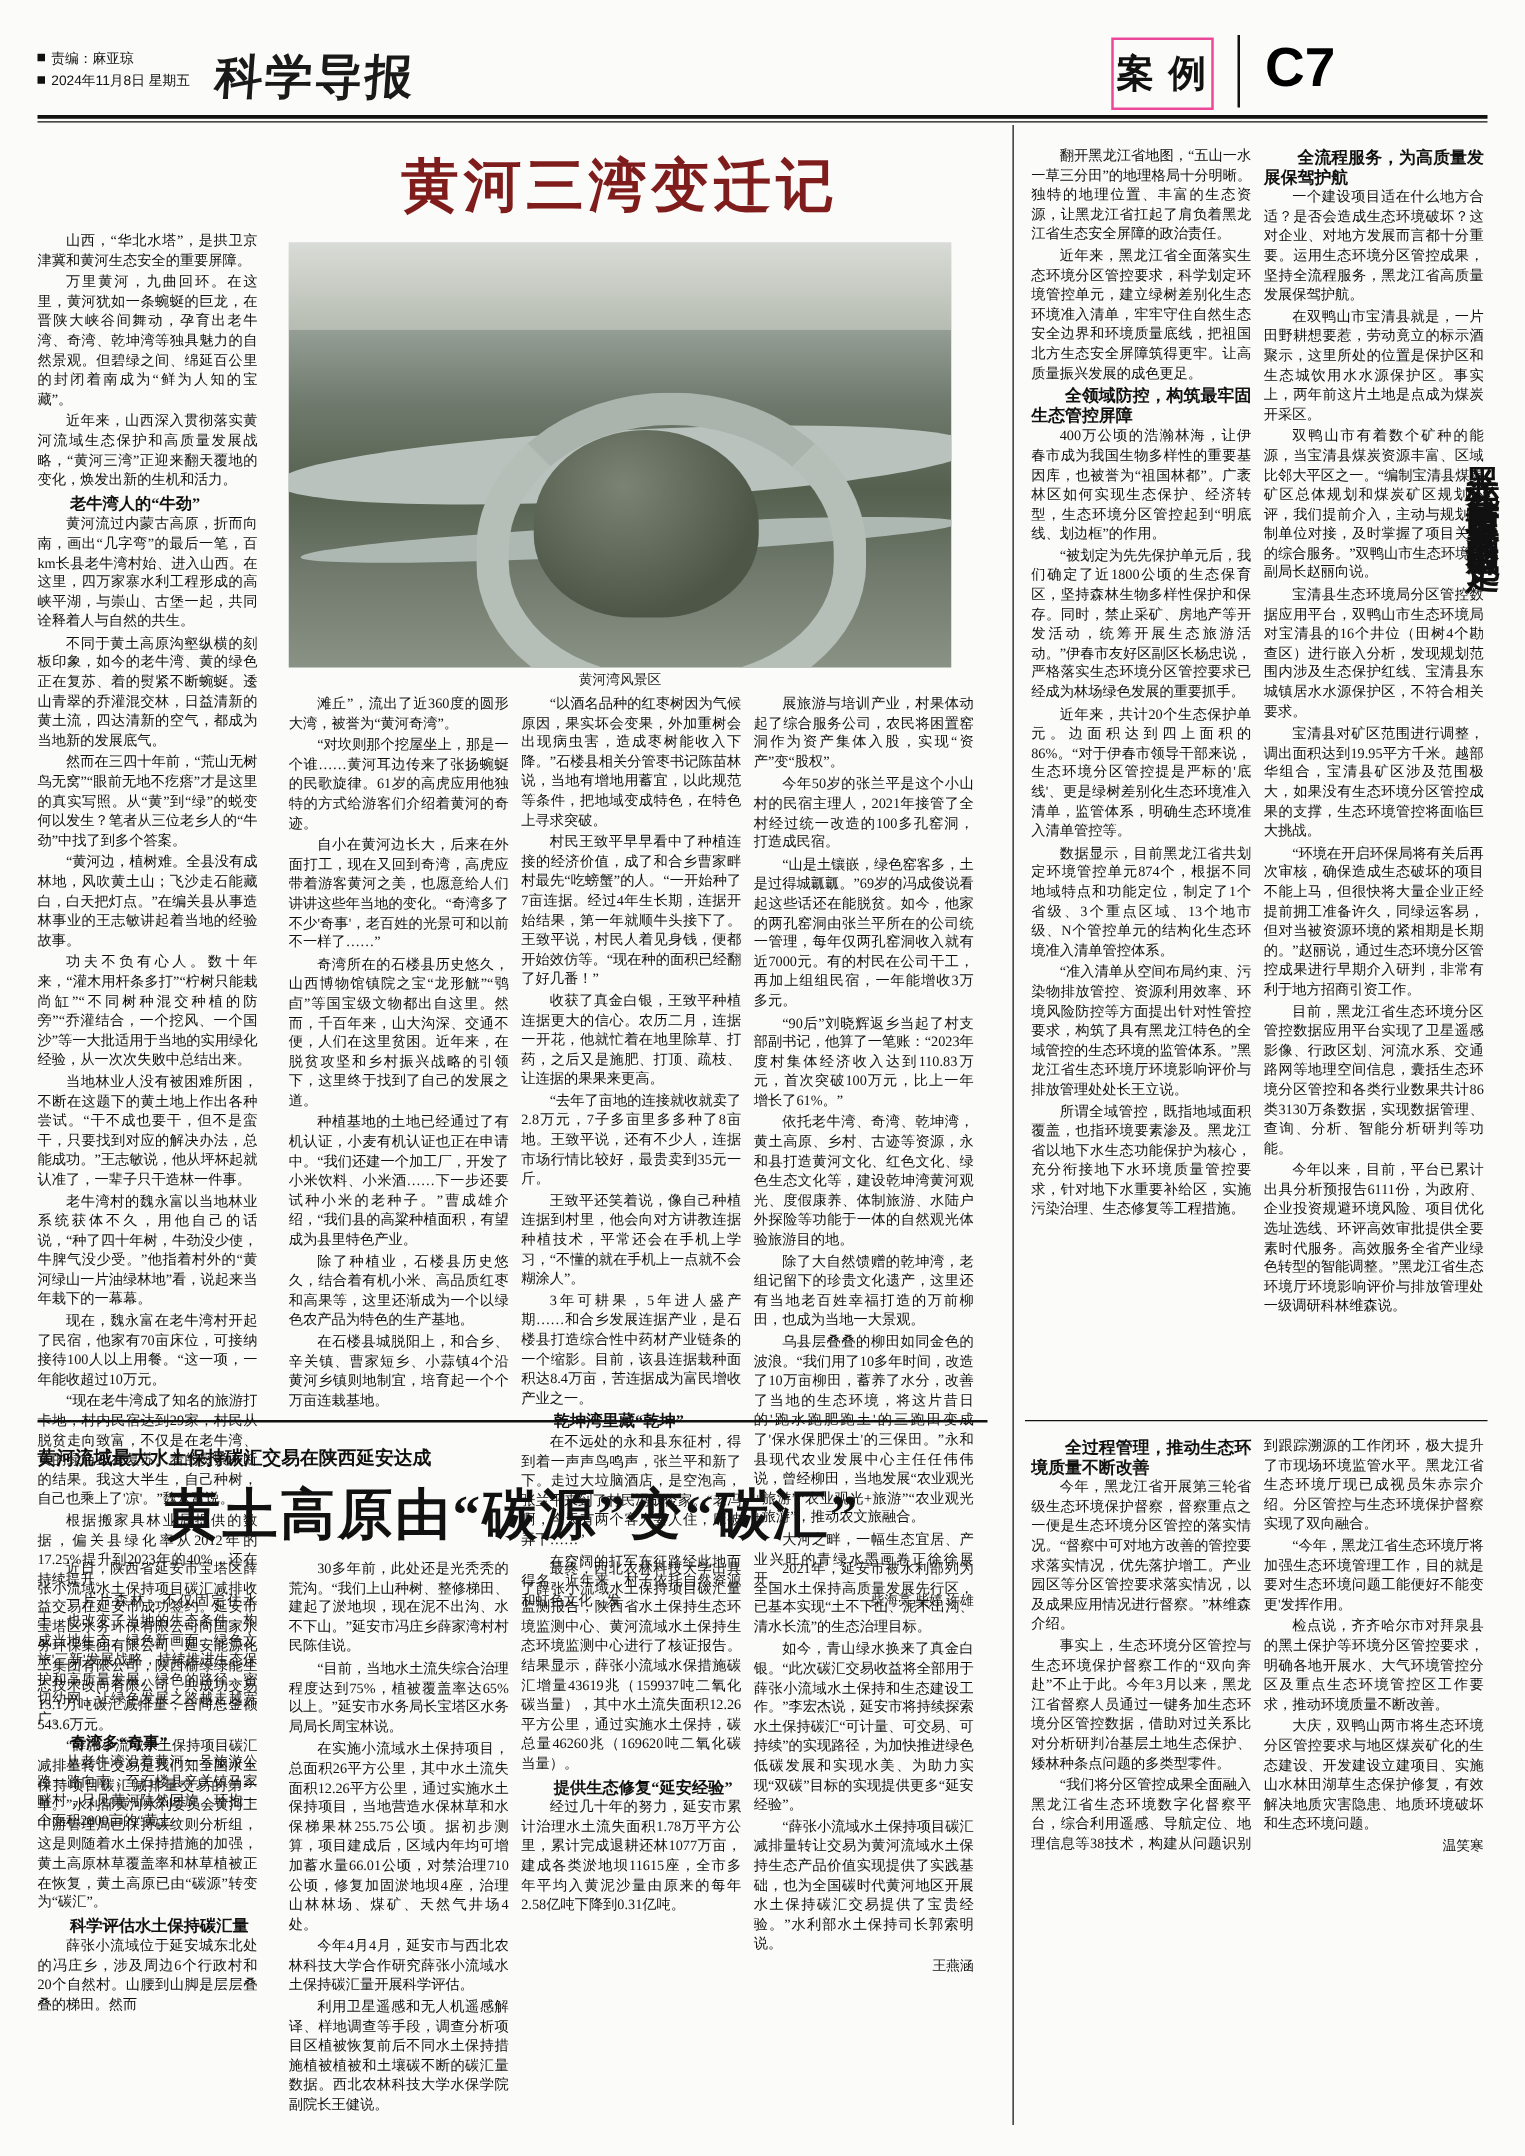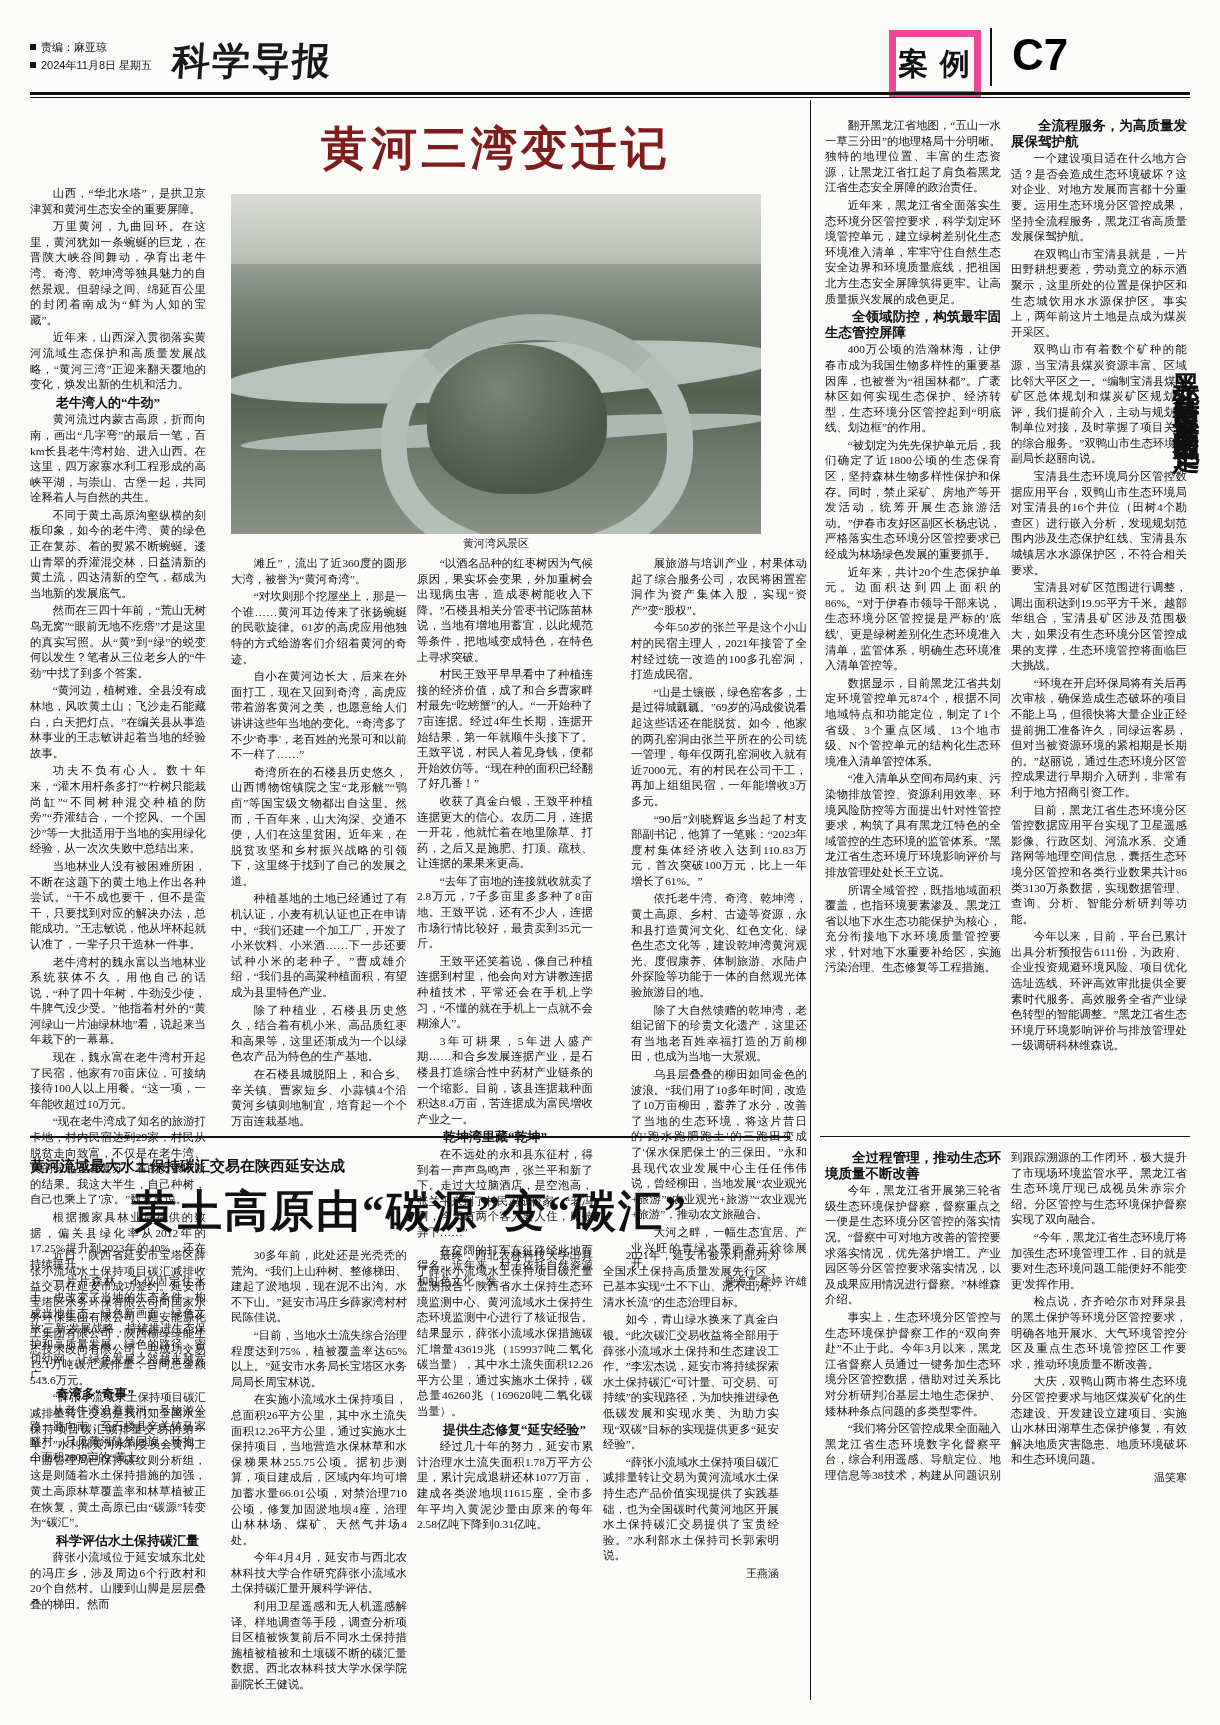--- a/index.html
+++ b/index.html
@@ -16,21 +16,21 @@
   .mast-left .sq{display:inline-block;width:6px;height:6px;background:#111;margin-right:5px;vertical-align:1px;}
   .paper-title{
     position:absolute;left:172px;top:36px;font-size:38px;font-weight:bold;
     letter-spacing:2px;color:#1a1a1a;
     font-family:"Liberation Serif",serif;
     transform:skewX(-4deg);
   }
   .mast-rule{position:absolute;left:30px;top:92px;width:1160px;height:3px;background:#111;}
   .mast-rule2{position:absolute;left:30px;top:97px;width:1160px;height:1px;background:#111;}
   .anli-box{
-    position:absolute;left:889px;top:30px;width:78px;height:54px;border:7px solid #ec4899;
+    position:absolute;left:889px;top:30px;width:78px;height:54px;border:2px solid #ec4899;
     display:flex;align-items:center;justify-content:center;
   }
   .anli-box span{font-size:30px;font-weight:bold;letter-spacing:2px;color:#111;}
   .anli-sep{position:absolute;left:990px;top:28px;width:2px;height:58px;background:#111;}
   .page-no{position:absolute;left:1012px;top:30px;font-size:44px;font-weight:bold;color:#000000;font-family:"Liberation Sans",sans-serif;}
 
   .headline-main{
     position:absolute;left:236px;top:118px;width:520px;text-align:center;
     font-size:46px;font-weight:bold;letter-spacing:4px;color:#7f1d1d;
   }
@@ -152,21 +152,21 @@
     <p>村民王致平早早看中了种植连接的经济价值，成了和合乡曹家畔村最先“吃螃蟹”的人。“一开始种了7亩连据。经过4年生长期，连据开始结果，第一年就顺牛头接下了。王致平说，村民人着见身钱，便都开始效仿等。“现在种的面积已经翻了好几番！”</p>
     <p>收获了真金白银，王致平种植连据更大的信心。农历二月，连据一开花，他就忙着在地里除草、打药，之后又是施肥、打顶、疏枝、让连据的果果来更高。</p>
     <p>“去年了亩地的连接就收就卖了2.8万元，7子多亩里多多种了8亩地。王致平说，还有不少人，连据市场行情比较好，最贵卖到35元一斤。</p>
     <p>王致平还笑着说，像自己种植连据到村里，他会向对方讲教连据种植技术，平常还会在手机上学习，“不懂的就在手机上一点就不会糊涂人”。</p>
     <p>3年可耕果，5年进人盛产期……和合乡发展连据产业，是石楼县打造综合性中药材产业链条的一个缩影。目前，该县连据栽种面积达8.4万亩，苦连据成为富民增收产业之一。</p>
     <p class="sub">乾坤湾里藏“乾坤”</p>
     <p>在不远处的永和县东征村，得到着一声声鸟鸣声，张兰平和新了下。走过大垃脑酒店，是空泡高，张兰平来到了村民冯成俊家。“老冯啊，今天有两个客人要人住，床被弄下……”</p>
     <p>在空阔的打军东征路经此地而得名。近年来，村子依托自然资源和虹色文化，发</p>
   </div>
 
-  <div class="col" style="left:631px;top:556px;width:176px;height:570px;">
+  <div class="col" style="left:603px;top:556px;width:176px;height:570px;">
     <p>展旅游与培训产业，村果体动起了综合服务公司，农民将困置窑洞作为资产集体入股，实现“资产”变“股权”。</p>
     <p>今年50岁的张兰平是这个小山村的民宿主理人，2021年接管了全村经过统一改造的100多孔窑洞，打造成民宿。</p>
     <p>“山是土镶嵌，绿色窑客多，土是过得城瓤瓤。”69岁的冯成俊说看起这些话还在能脱贫。如今，他家的两孔窑洞由张兰平所在的公司统一管理，每年仅两孔窑洞收入就有近7000元。有的村民在公司干工，再加上组组民宿，一年能增收3万多元。</p>
     <p>“90后”刘晓辉返乡当起了村支部副书记，他算了一笔账：“2023年度村集体经济收入达到110.83万元，首次突破100万元，比上一年增长了61%。”</p>
     <p>依托老牛湾、奇湾、乾坤湾，黄土高原、乡村、古迹等资源，永和县打造黄河文化、红色文化、绿色生态文化等，建设乾坤湾黄河观光、度假康养、体制旅游、水陆户外探险等功能于一体的自然观光体验旅游目的地。</p>
     <p>除了大自然馈赠的乾坤湾，老组记留下的珍贵文化遗产，这里还有当地老百姓幸福打造的万前柳田，也成为当地一大景观。</p>
     <p>乌县层叠叠的柳田如同金色的波浪。“我们用了10多年时间，改造了10万亩柳田，蓄养了水分，改善了当地的生态环境，将这片昔日的'跑水跑肥跑土'的三跑田变成了'保水保肥保土'的三保田。”永和县现代农业发展中心主任任伟伟说，曾经柳田，当地发展“农业观光+旅游”“农业观光+旅游”“农业观光+旅游”，推动农文旅融合。</p>
     <p>大河之畔，一幅生态宜居、产业兴旺的青绿水墨画卷正徐徐展开。</p>
     <p class="byline">柴海亮 柴婷 许雄</p>
   </div>

